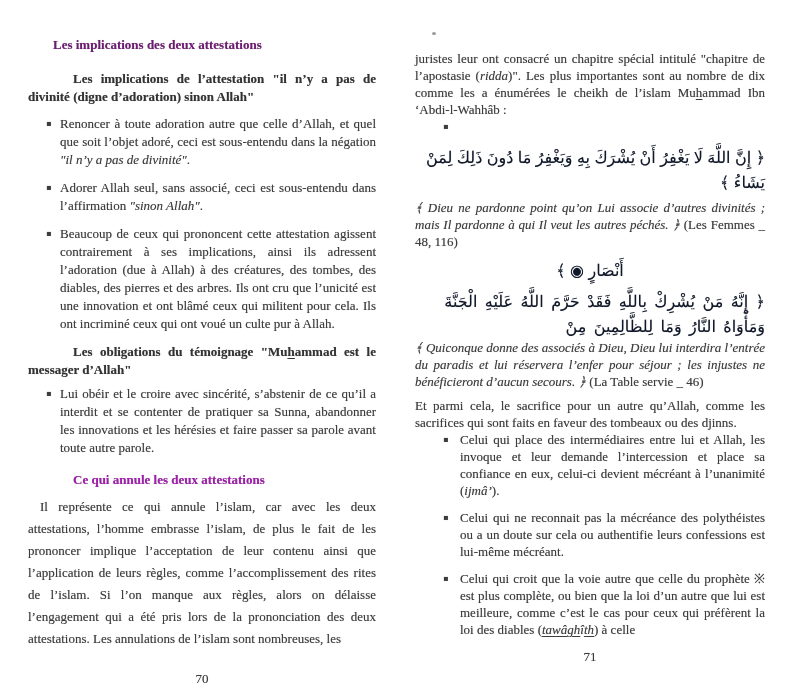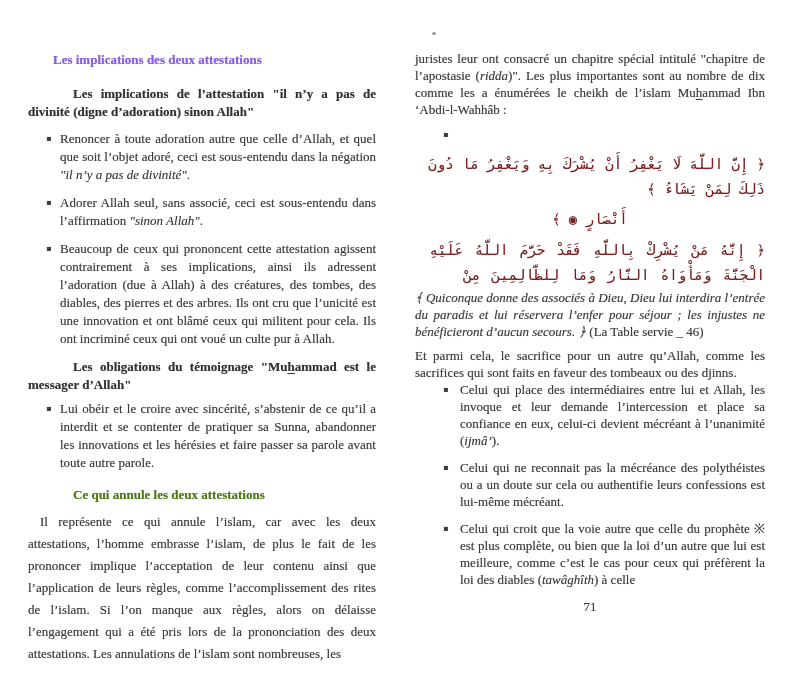--- a/index.html
+++ b/index.html
@@ -21,52 +21,52 @@
     line-height: 18px;
     text-align: justify;
     text-shadow: 0 0 0.7px rgba(80,80,80,0.55);
   }
   .page-left  { left: 28px;  top: 36px; width: 348px; }
   .page-right { left: 415px; top: 50px; width: 350px; line-height: 17px; }
 
   p { margin: 0; }
   .it { font-style: italic; }
   .u  { text-decoration: underline; text-underline-offset: 2px; }
-  .iu { font-style: italic; text-underline-offset: 2px; }
+  .iu { font-style: italic; text-decoration: underline; text-underline-offset: 2px; }
 
   
-  .hd-main   { font-weight: bold; color:#8b5cf6; text-align: left; text-indent: 25px; margin: 15px 0 16px; }
+  .hd-main   { font-weight: bold; color:#701a75; text-align: left; text-indent: 25px; margin: 0 0 16px; }
   .hd-sub    { font-weight: bold; color:#333; text-indent: 45px; margin: 0 0 9px; }
   .hd-oblig  { font-weight: bold; color:#333; text-indent: 45px; margin: 3px 0 6px; }
-  .hd-annule { font-weight: bold; color:#4d7c0f; text-align: left; text-indent: 45px; margin: 14px 0 7px; }
+  .hd-annule { font-weight: bold; color:#a21caf; text-align: left; text-indent: 45px; margin: 14px 0 7px; }
   .para-annule { text-indent: 12px; line-height: 22px; }
 
   
   .li { display: flex; align-items: flex-start; }
   .li .bullet {
     flex: none;
     font-family: "DejaVu Sans", sans-serif;
     font-size: 8px;
     line-height: 18px;
     color: #3c3c3c;
   }
   .page-left  .li { padding-left: 18px; margin-bottom: 10px; }
   .page-left  .li .bullet { width: 14px; }
   .page-right .li { padding-left: 28px; margin-bottom: 10px; }
   .page-right .li .bullet { width: 17px; line-height: 17px; }
   .litext { flex: 1; text-align: justify; }
 
   
-  .r-para1 { margin-bottom: 8px; }
+  .r-para1 { }
   .li-chirk { margin-bottom: 2px; }
   .arabic {
     direction: rtl;
-    font-family: Liberation Mono, monospace;
-    font-size: 14px;
-    color: #7f1d1d;
+    font-family: Liberation Sans, sans-serif;
+    font-size: 16px;
+    color: #0f172a;
   }
   .ar1  { text-align: right; line-height: 25px; margin: 4px 0 4px; }
   .ar2a { text-align: right; line-height: 25px; margin: 2px 0 0; word-spacing: 3px; }
   .ar2b { text-align: center; line-height: 27px; margin: 0 0 5px; }
   .trans { margin-bottom: 7px; }
   .trans .ref { font-style: normal; }
   .r-para2 { margin-bottom: 0; }
 
   .pageno { text-align: center; margin-top: 7px; }
   .page-left .pageno { margin-top: 20px; }
@@ -122,20 +122,21 @@
 
   <div class="page page-right">
     <p class="r-para1"><span>juristes leur ont consacré un chapitre spécial intitulé "chapitre de l’apostasie (</span><span class="it">ridda</span><span>)". Les plus importantes sont au nombre de dix comme les a énumérées le cheikh de l’islam Mu</span><span class="u">h</span><span>ammad Ibn ‘Abdi-l-Wahhâb :</span></p>
 
     <div class="li li-chirk">
       <span class="bullet">▪</span>
     </div>
 
     <p class="arabic ar1">﴿ إِنَّ اللَّهَ لَا يَغْفِرُ أَنْ يُشْرَكَ بِهِ وَيَغْفِرُ مَا دُونَ ذَلِكَ لِمَنْ يَشَاءُ ﴾</p>
 
+    <p class="trans"><span class="it">﴾ Dieu ne pardonne point qu’on Lui associe d’autres divinités ; mais Il pardonne à qui Il veut les autres péchés. ﴿</span><span class="ref"> (Les Femmes _ 48, 116)</span></p>
 
     <p class="arabic ar2b">أَنْصَارٍ ◉ ﴾</p>
     <p class="arabic ar2a">﴿ إِنَّهُ مَنْ يُشْرِكْ بِاللَّهِ فَقَدْ حَرَّمَ اللَّهُ عَلَيْهِ الْجَنَّةَ وَمَأْوَاهُ النَّارُ وَمَا لِلظَّالِمِينَ مِنْ</p>
 
     <p class="trans"><span class="it">﴾ Quiconque donne des associés à Dieu, Dieu lui interdira l’entrée du paradis et lui réservera l’enfer pour séjour ; les injustes ne bénéficieront d’aucun secours. ﴿</span><span class="ref"> (La Table servie _ 46)</span></p>
 
     <p class="r-para2">Et parmi cela, le sacrifice pour un autre qu’Allah, comme les sacrifices qui sont faits en faveur des tombeaux ou des djinns.</p>
 
     <div class="li">
       <span class="bullet">▪</span>

